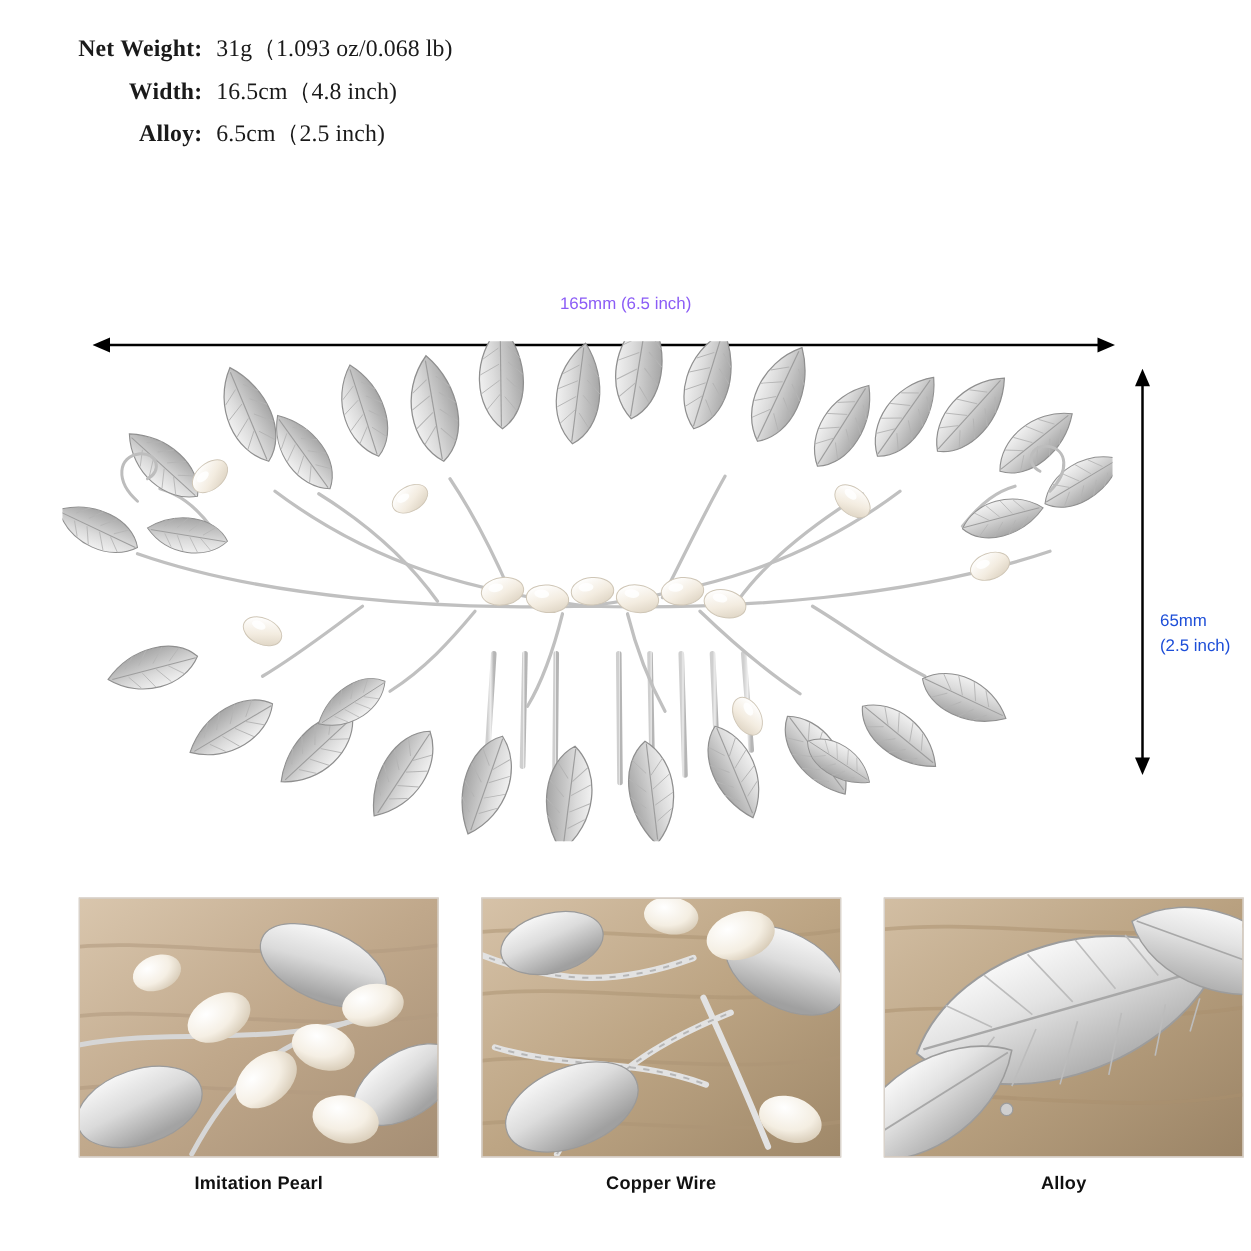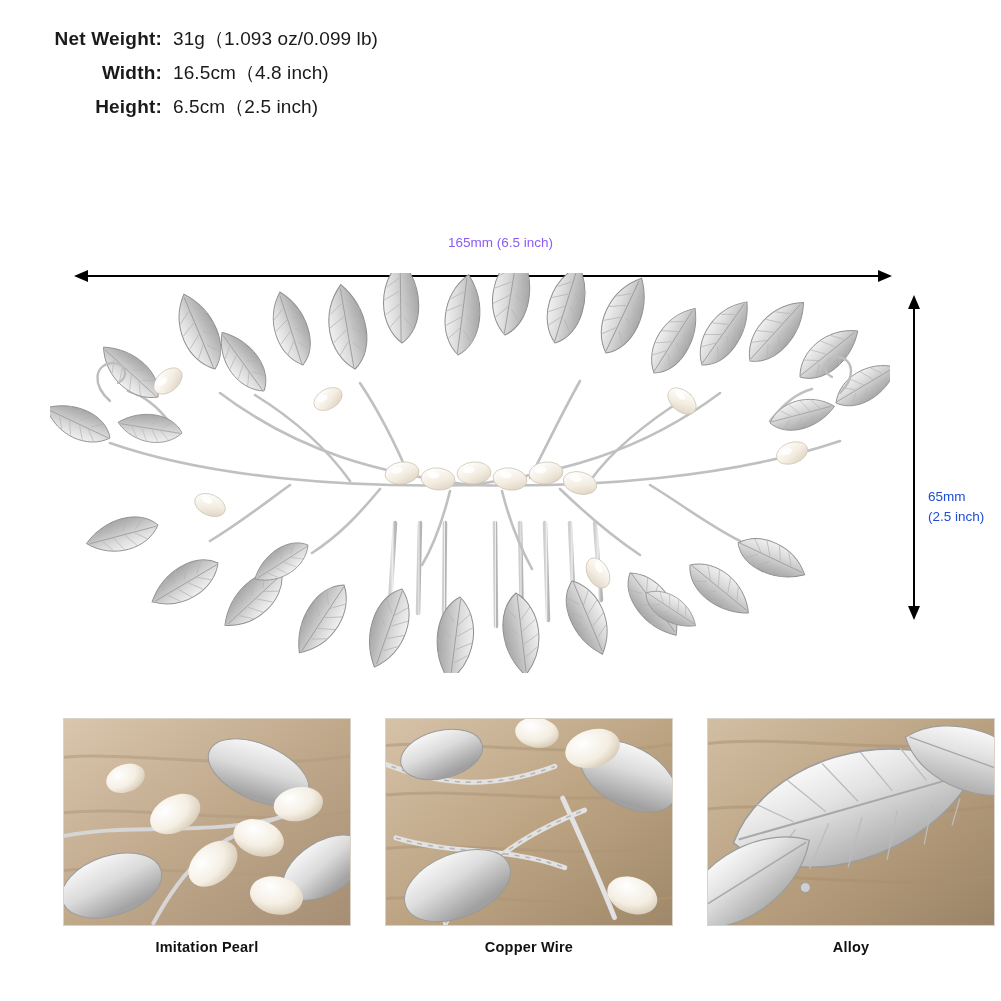--- a/index.html
+++ b/index.html
@@ -15,20 +15,21 @@
     color: #1a1a1a;
     overflow: hidden;
   }
 
   
   .spec-block {
     position: absolute;
     top: 26px;
     left: 34px;
     width: 420px;
+    font-family: Liberation Serif, serif;
   }
   .spec-row {
     display: flex;
     align-items: baseline;
     margin-bottom: 8px;
     font-size: 19px;
   }
   .spec-label {
     font-weight: bold;
     text-align: right;
@@ -121,28 +122,28 @@
     letter-spacing: 0.2px;
   }
   .photo-svg { display: block; width: 100%; height: 100%; }
 </style>
 </head>
 <body>
 
 <div class="spec-block">
   <div class="spec-row">
     <span class="spec-label">Net Weight:</span>
-    <span class="spec-value">31g（1.093 oz/0.099 lb)</span>
+    <span class="spec-value">31g（1.093 oz/0.068 lb)</span>
   </div>
   <div class="spec-row">
     <span class="spec-label">Width:</span>
     <span class="spec-value">16.5cm（4.8 inch)</span>
   </div>
   <div class="spec-row">
-    <span class="spec-label">Height:</span>
+    <span class="spec-label">Alloy:</span>
     <span class="spec-value">6.5cm（2.5 inch)</span>
   </div>
 </div>
 
 <div class="diagram">
 
   <div class="width-caption">165mm (6.5 inch)</div>
 
   <svg class="harrow" viewBox="0 0 818 14">
     <line x1="8" y1="7" x2="810" y2="7" stroke="#000" stroke-width="2"></line>

